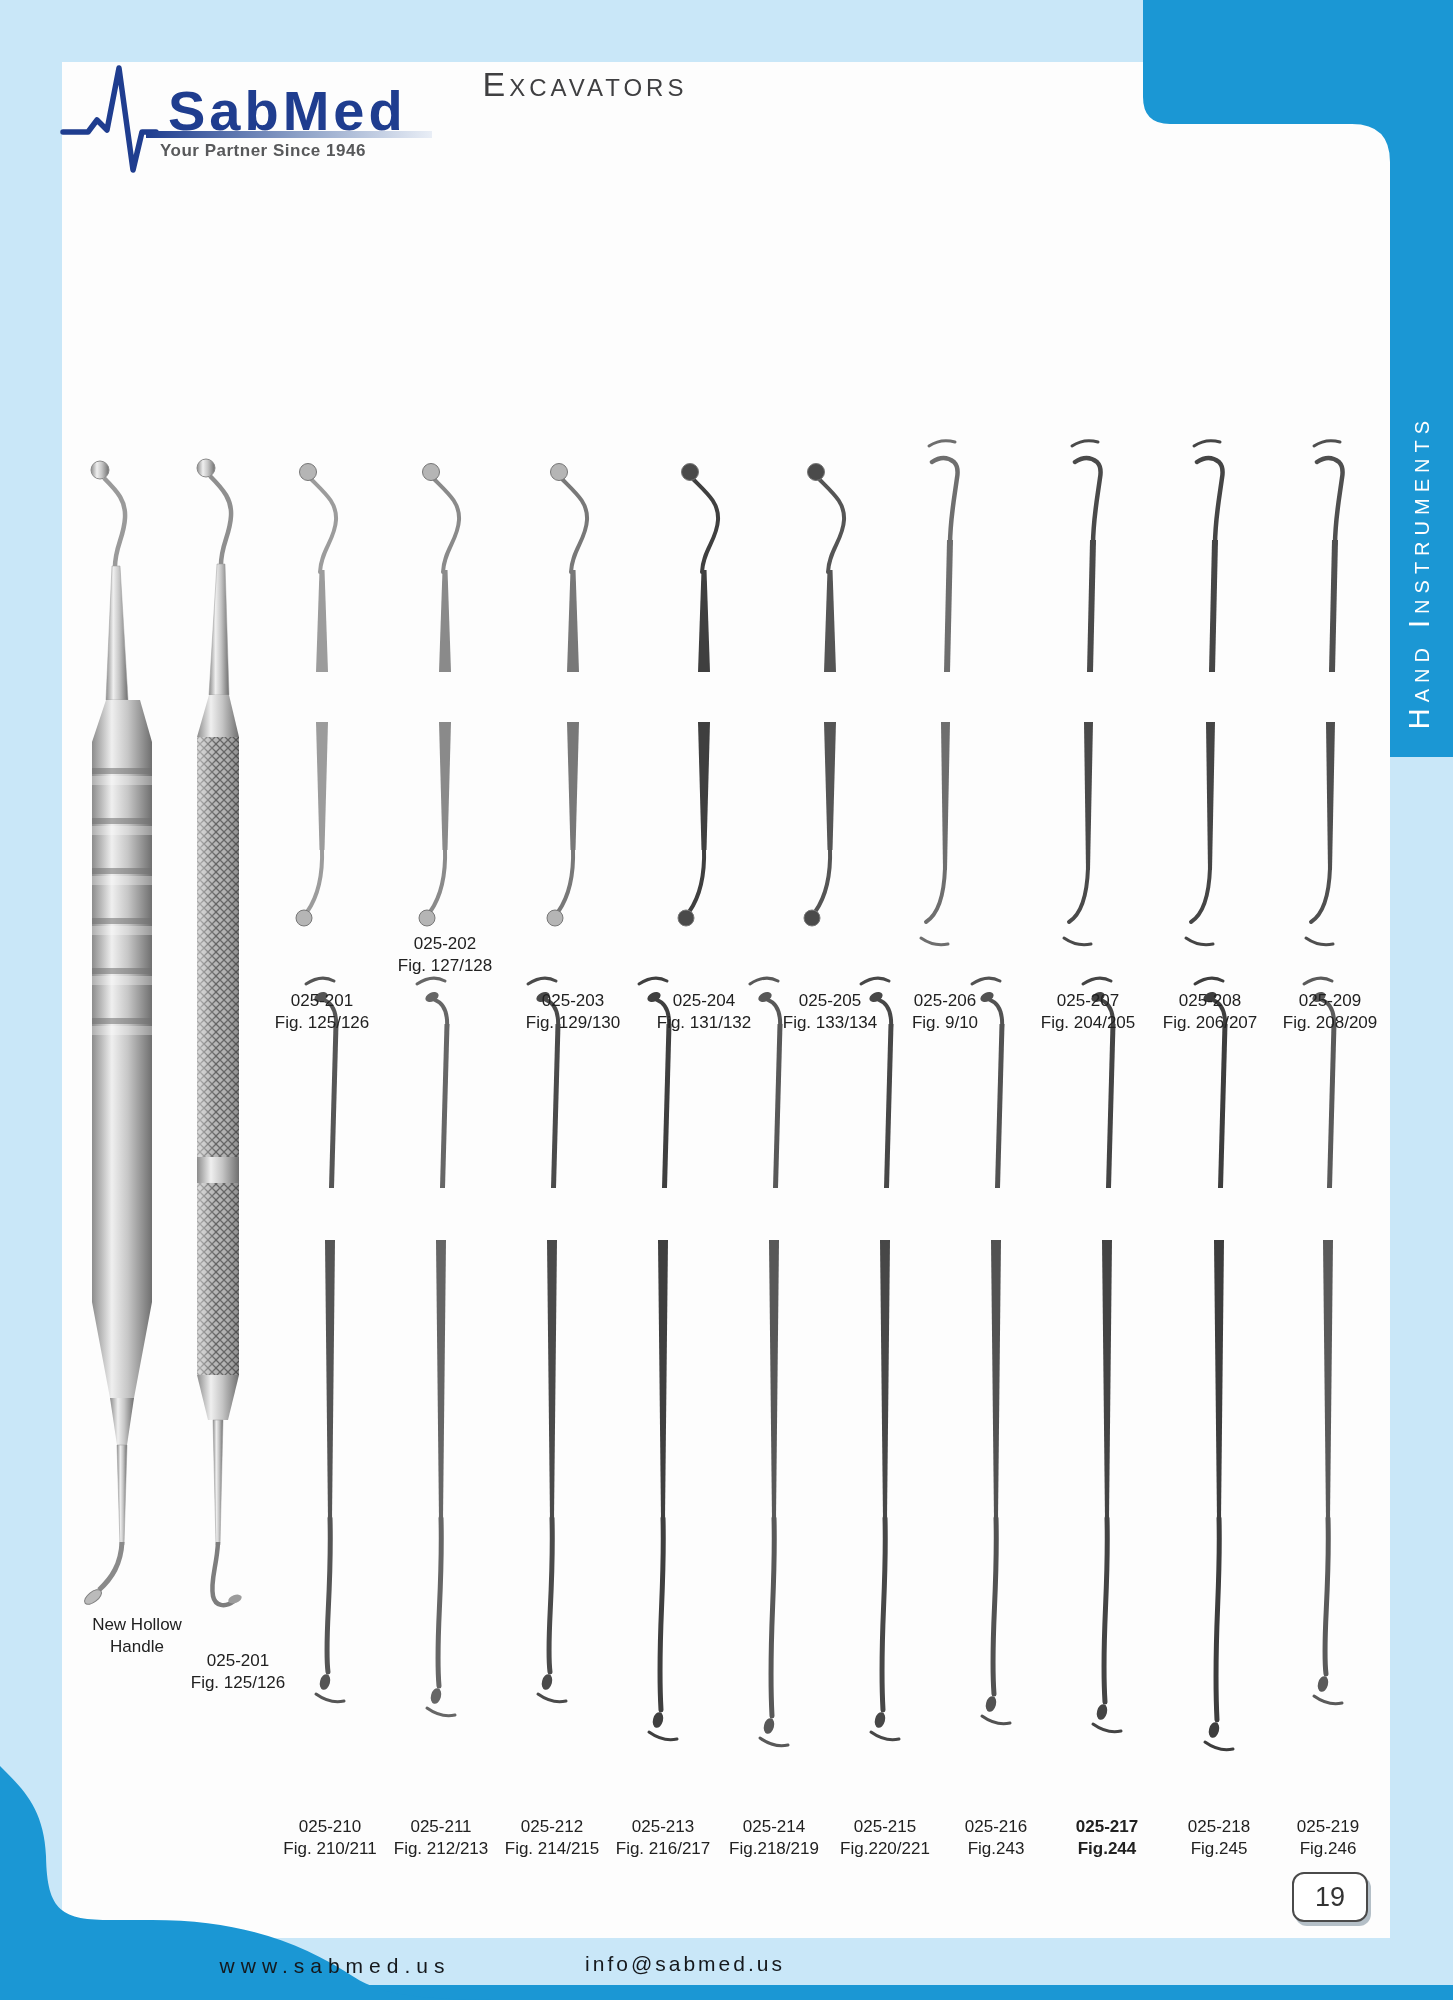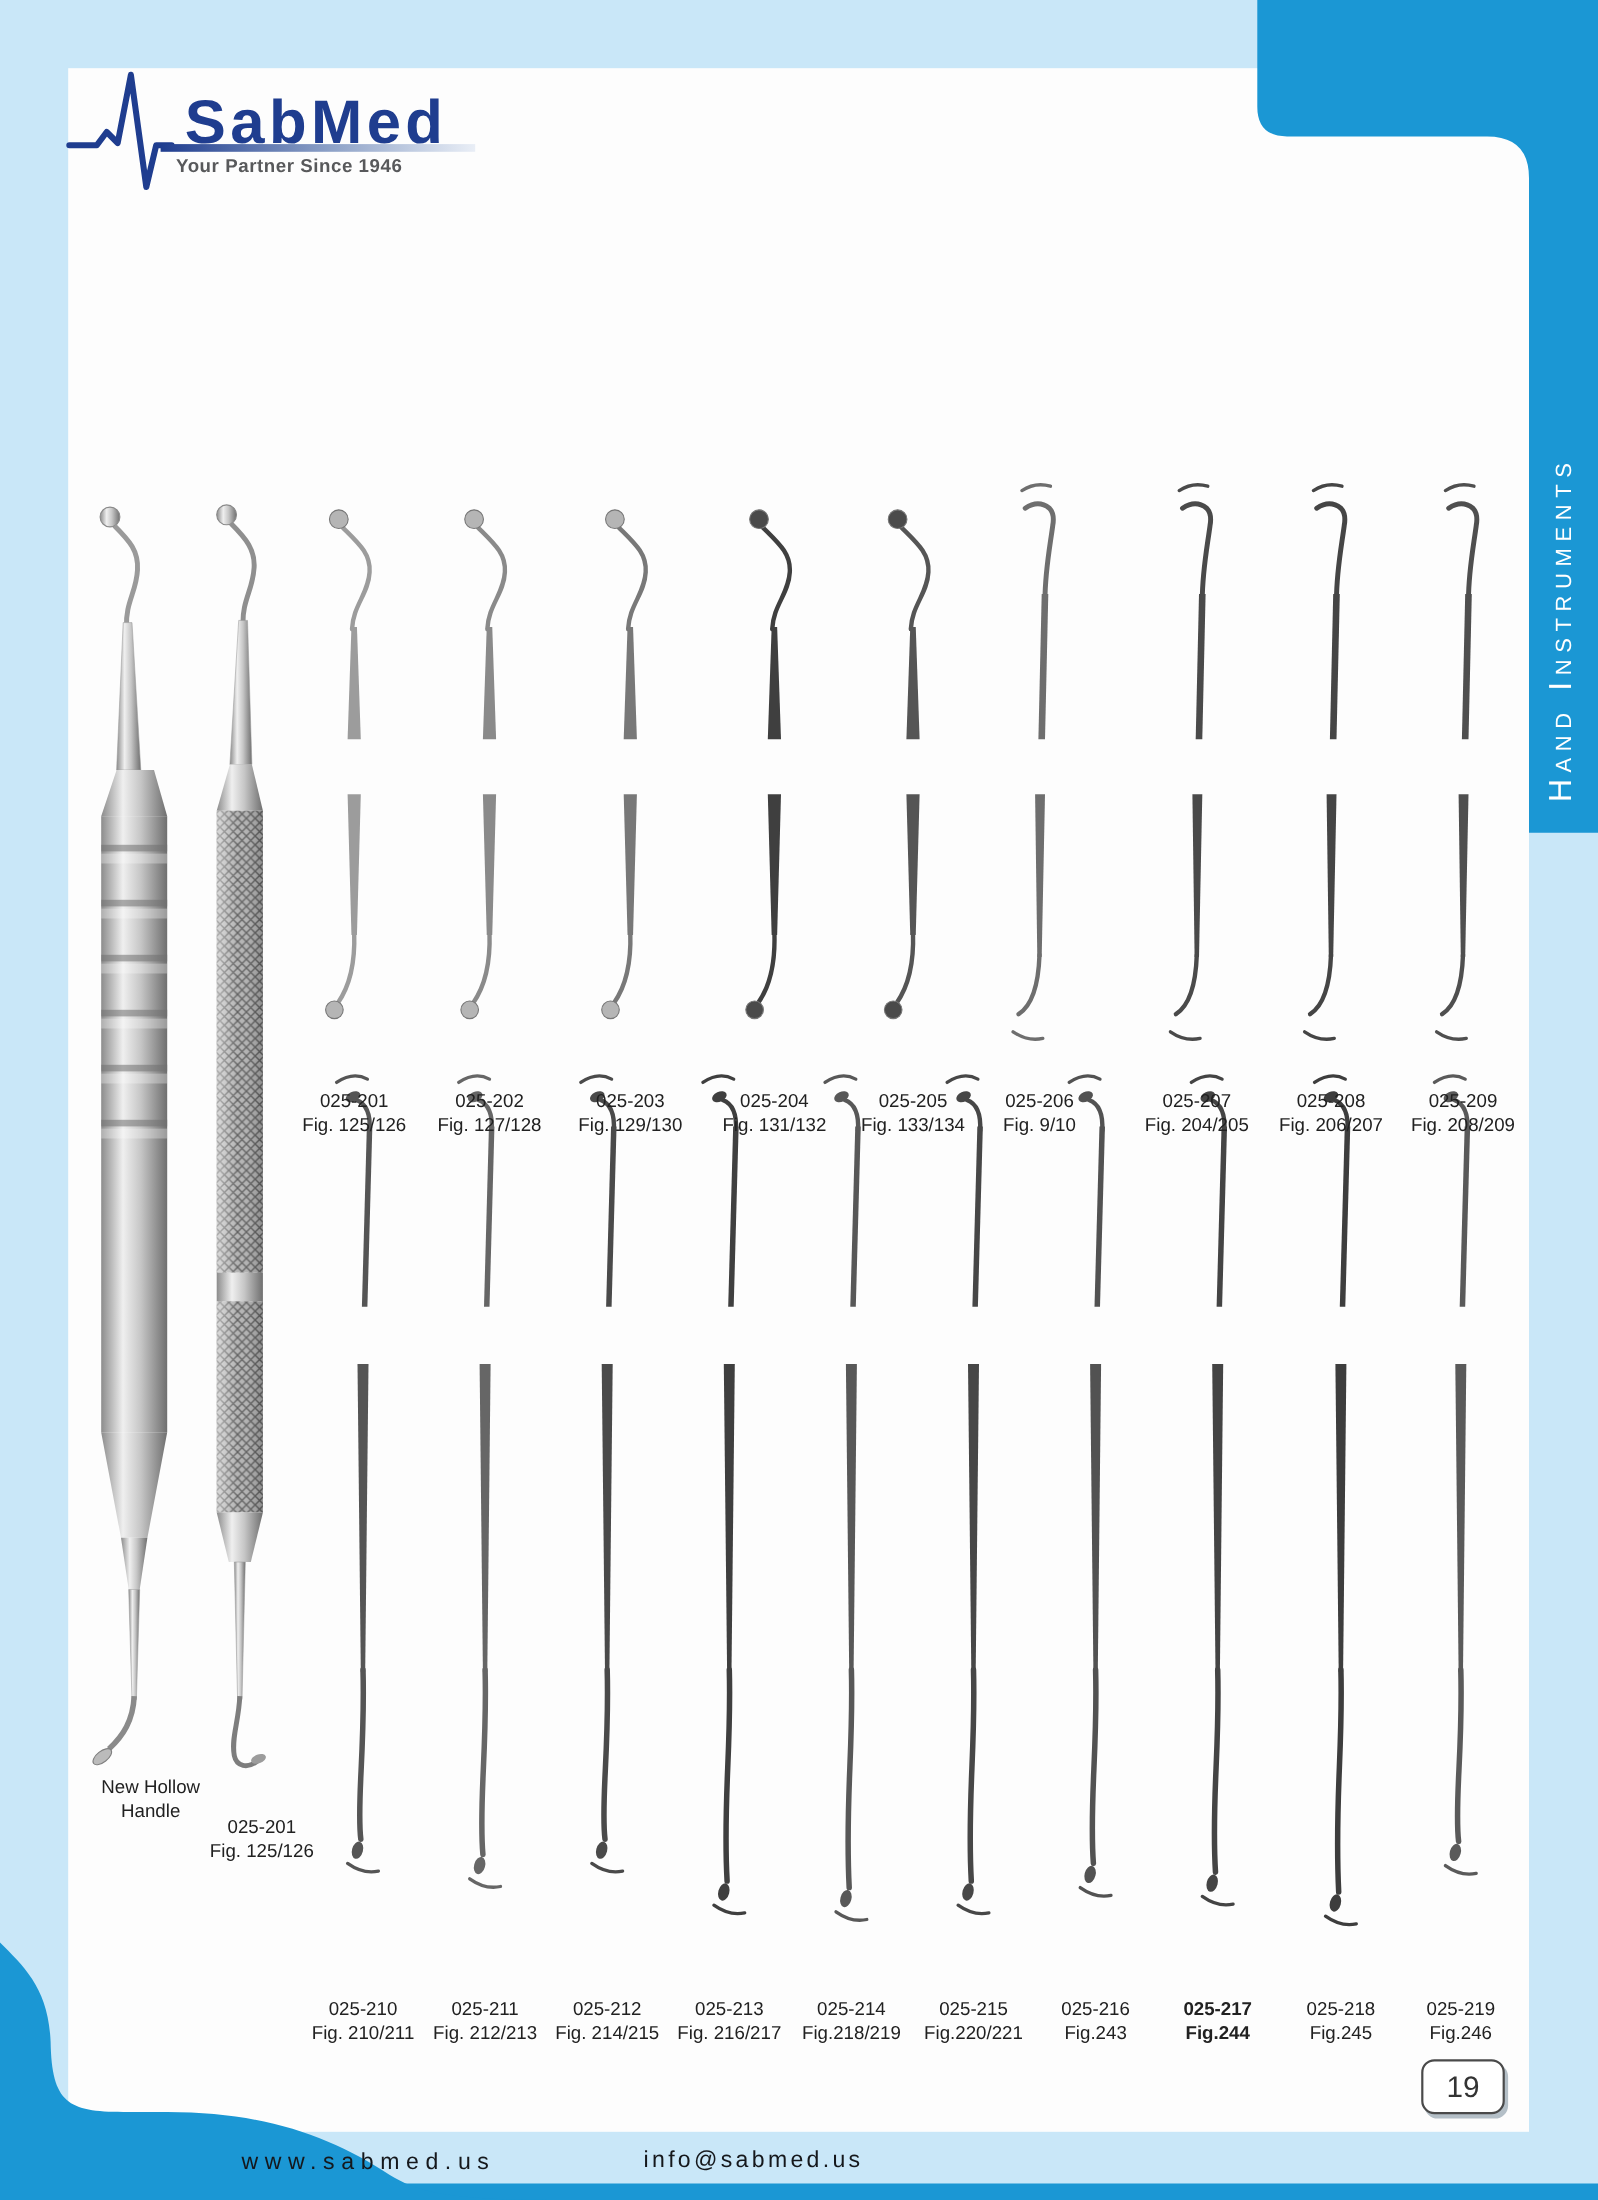--- a/index.html
+++ b/index.html
@@ -320,41 +320,42 @@
     <div>
       <svg style="position:absolute;left:60px;top:62px;" width="110" height="115" viewBox="0 0 110 115">
         <polyline points="3,70 28,70 37,58 47,68 59,6 73,108 82,70 96,70" fill="none" stroke="#1f3d8f" stroke-width="5.5" stroke-linejoin="round" stroke-linecap="round"></polyline>
       </svg>
       <div class="brand-name">SabMed</div>
       <div class="logo-underline"></div>
       <div class="brand-tagline">Your Partner Since 1946</div>
     </div>
 
     <div class="page-title">
+      <div>Excavators</div>
     </div>
 
     <div class="side-tab">
       <span class="side-tab-label">Hand Instruments</span>
     </div>
 
     <div class="plabel" style="left:137px;top:1614px;">
       <div>New Hollow</div>
       <div>Handle</div>
     </div>
     <div class="plabel" style="left:238px;top:1650px;">
       <div>025-201</div>
       <div>Fig. 125/126</div>
     </div>
 
     <div id="labels">
         <div class="plabel" style="left: 322px; top: 990px;">
           <div>025-201</div>
           <div>Fig. 125/126</div>
         </div>
-        <div class="plabel" style="left: 445px; top: 990px; text-align: center;">
+        <div class="plabel" style="left: 445px; top: 933px; text-align: center;">
           <div>025-202</div>
           <div>Fig. 127/128</div>
         </div>
         <div class="plabel" style="left: 573px; top: 990px;">
           <div>025-203</div>
           <div>Fig. 129/130</div>
         </div>
         <div class="plabel" style="left: 704px; top: 990px;">
           <div>025-204</div>
           <div>Fig. 131/132</div>

